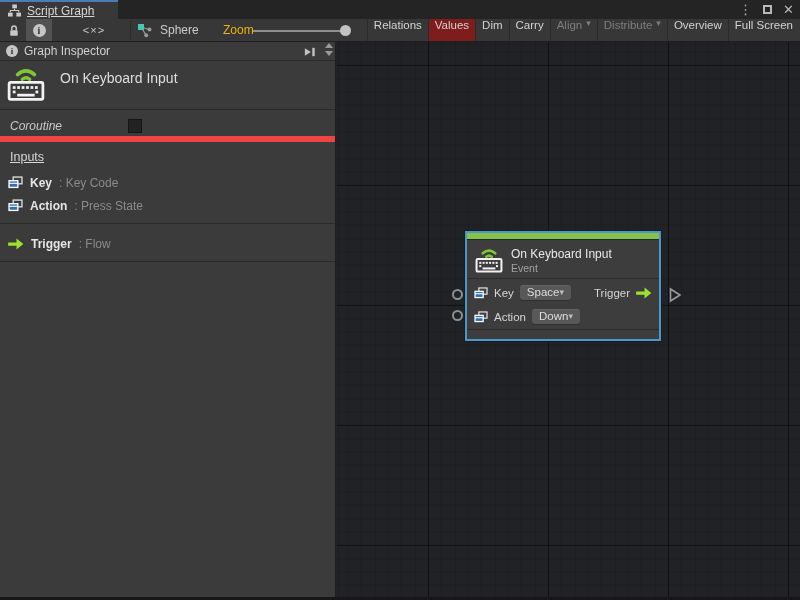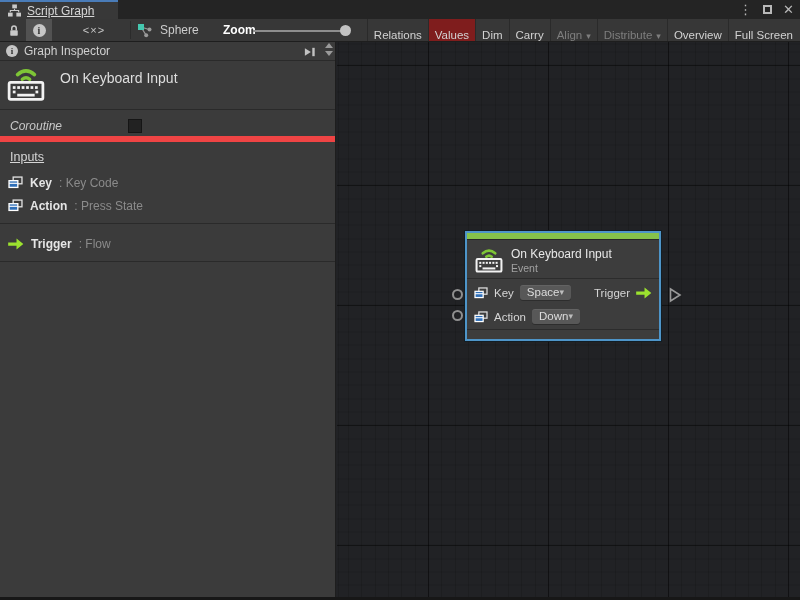--- a/index.html
+++ b/index.html
@@ -24,21 +24,21 @@
   
   .toolbar { position:absolute; left:0; top:19px; width:800px; height:23px; background:#373737; border-bottom:1px solid #1e1e1e; }
   .tb-abs { position:absolute; top:0; height:22px; display:flex; align-items:center; }
   .tb-btn { justify-content:center; color:#c8c8c8; }
   .tb-btn.active { background:#525252; }
   .tb-sep { position:absolute; top:2px; width:1px; height:18px; background:#2b2b2b; }
   .zoom-track { position:absolute; left:253px; top:11px; width:90px; height:1.5px; background:#8f8f8f; }
   .zoom-handle { position:absolute; left:340px; top:6px; width:11px; height:11px; border-radius:50%; background:#c2c2c2; }
   .right-buttons { position:absolute; right:1px; top:0; height:22px; display:flex; align-items:stretch; }
   .rt-btn {
-    display:flex; align-items:flex-end; padding:0 6px; gap:4px; color:#d2d2d2;
+    display:flex; align-items:flex-start; padding:0 6px; gap:4px; color:#d2d2d2;
     border-left:1px solid #2a2a2a; font-size:11.5px; white-space:nowrap;
   }
   .rt-btn.active { background:#7f1d1d; }
   .rt-btn.disabled { color:#7e7e7e; }
   .caret { font-size:9px; line-height:1; }
 
   
   .panel { position:absolute; left:0; top:42px; width:336px; height:555px; background:#3b3b3b; border-right:1px solid #1e1e1e; }
   .panel-titlebar { position:relative; height:19px; border-bottom:1px solid #2a2a2a; display:flex; align-items:center; gap:6px; padding:0 6px; color:#d0d0d0; }
   .info-circle { width:12px; height:12px; border-radius:50%; background:#c6c6c6; color:#303030; font-weight:bold; font-size:9px; display:flex; align-items:center; justify-content:center; font-family:"Liberation Serif", serif; }
@@ -175,21 +175,21 @@
       <svg width="16" height="15" viewBox="0 0 16 15">
         <line x1="4" y1="4" x2="12" y2="6.5" stroke="#9a9a9a" stroke-width="1.3"></line>
         <line x1="4" y1="4" x2="9" y2="12" stroke="#9a9a9a" stroke-width="1.3"></line>
         <rect x="1" y="1" width="6" height="6" fill="#45c8b0"></rect>
         <circle cx="12.5" cy="6.5" r="2" fill="#9a9a9a"></circle>
         <circle cx="9.2" cy="12.2" r="2" fill="#9a9a9a"></circle>
       </svg>
       <span style="color:#cdcdcd">Sphere</span>
     </div>
 
-    <div class="tb-abs" style="left:223px; color:#ffffff;font-weight:bold;">
+    <div class="tb-abs" style="left:223px; color:#eab308;">
         <span>Zoom</span>
       </div>
     <div class="zoom-track"></div>
     <div class="zoom-handle"></div>
     <div class="tb-abs" style="left:356px; color:#f0abfc;margin-top:20px;">
         <span>1x</span>
       </div>
 
     <div class="right-buttons">
       <div class="rt-btn">

